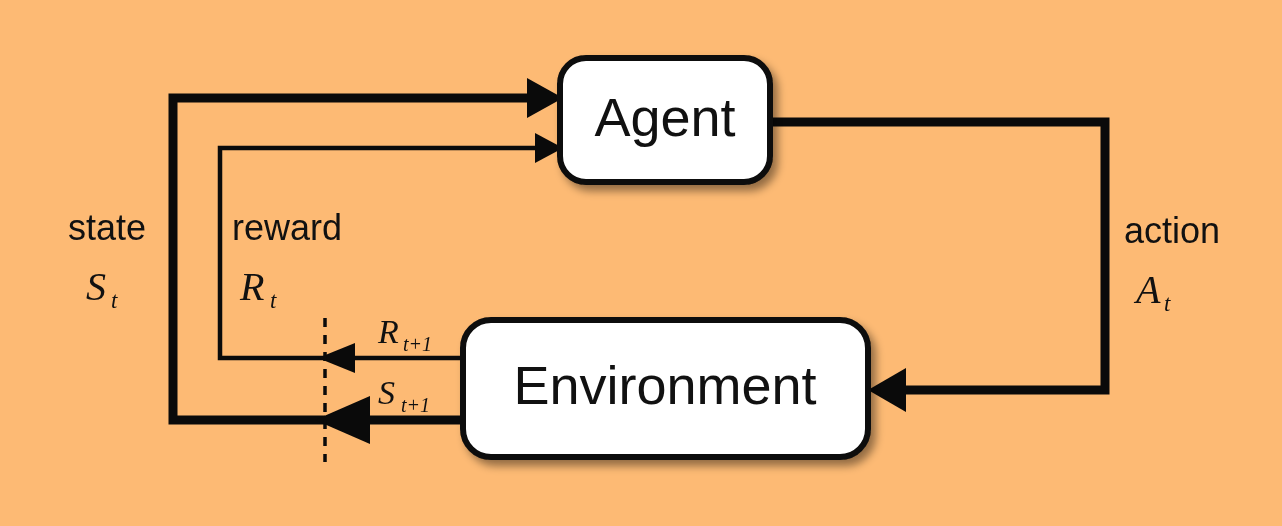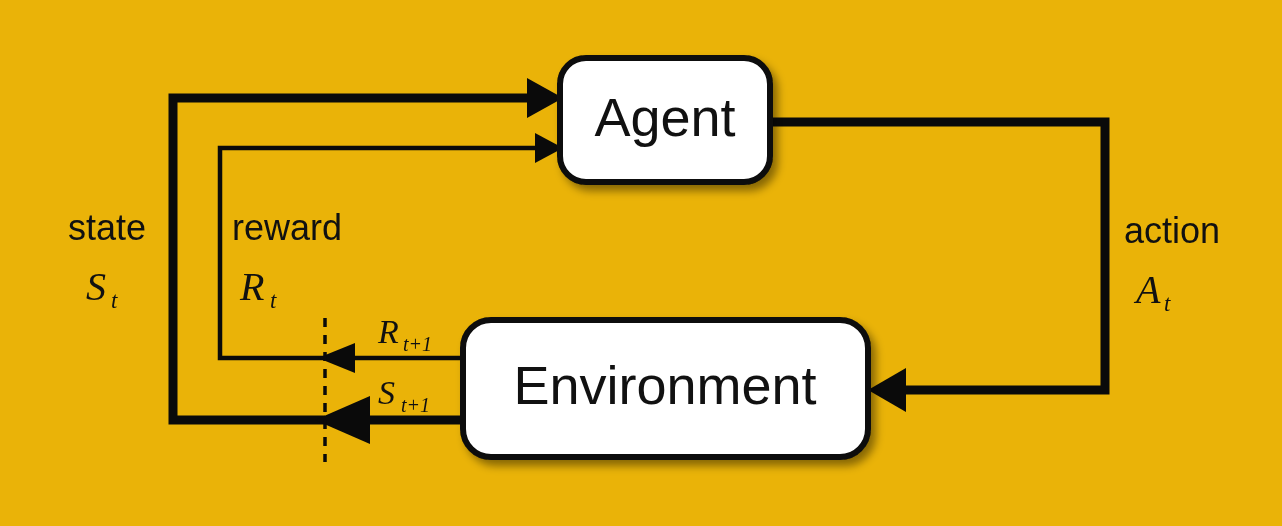--- a/index.html
+++ b/index.html
@@ -4,21 +4,21 @@
 <style>
   html, body {
     margin: 0;
     padding: 0;
     background: #ffffff;
   }
   #diagram-root {
     position: relative;
     width: 1282px;
     height: 526px;
-    background: #eab308;
+    background: #fdba74;
     font-family: "Liberation Sans", sans-serif;
     overflow: hidden;
     text-decoration: underline;
   }
   #diagram-svg {
     position: absolute;
     top: 0;
     left: 0;
     width: 1282px;
     height: 526px;

